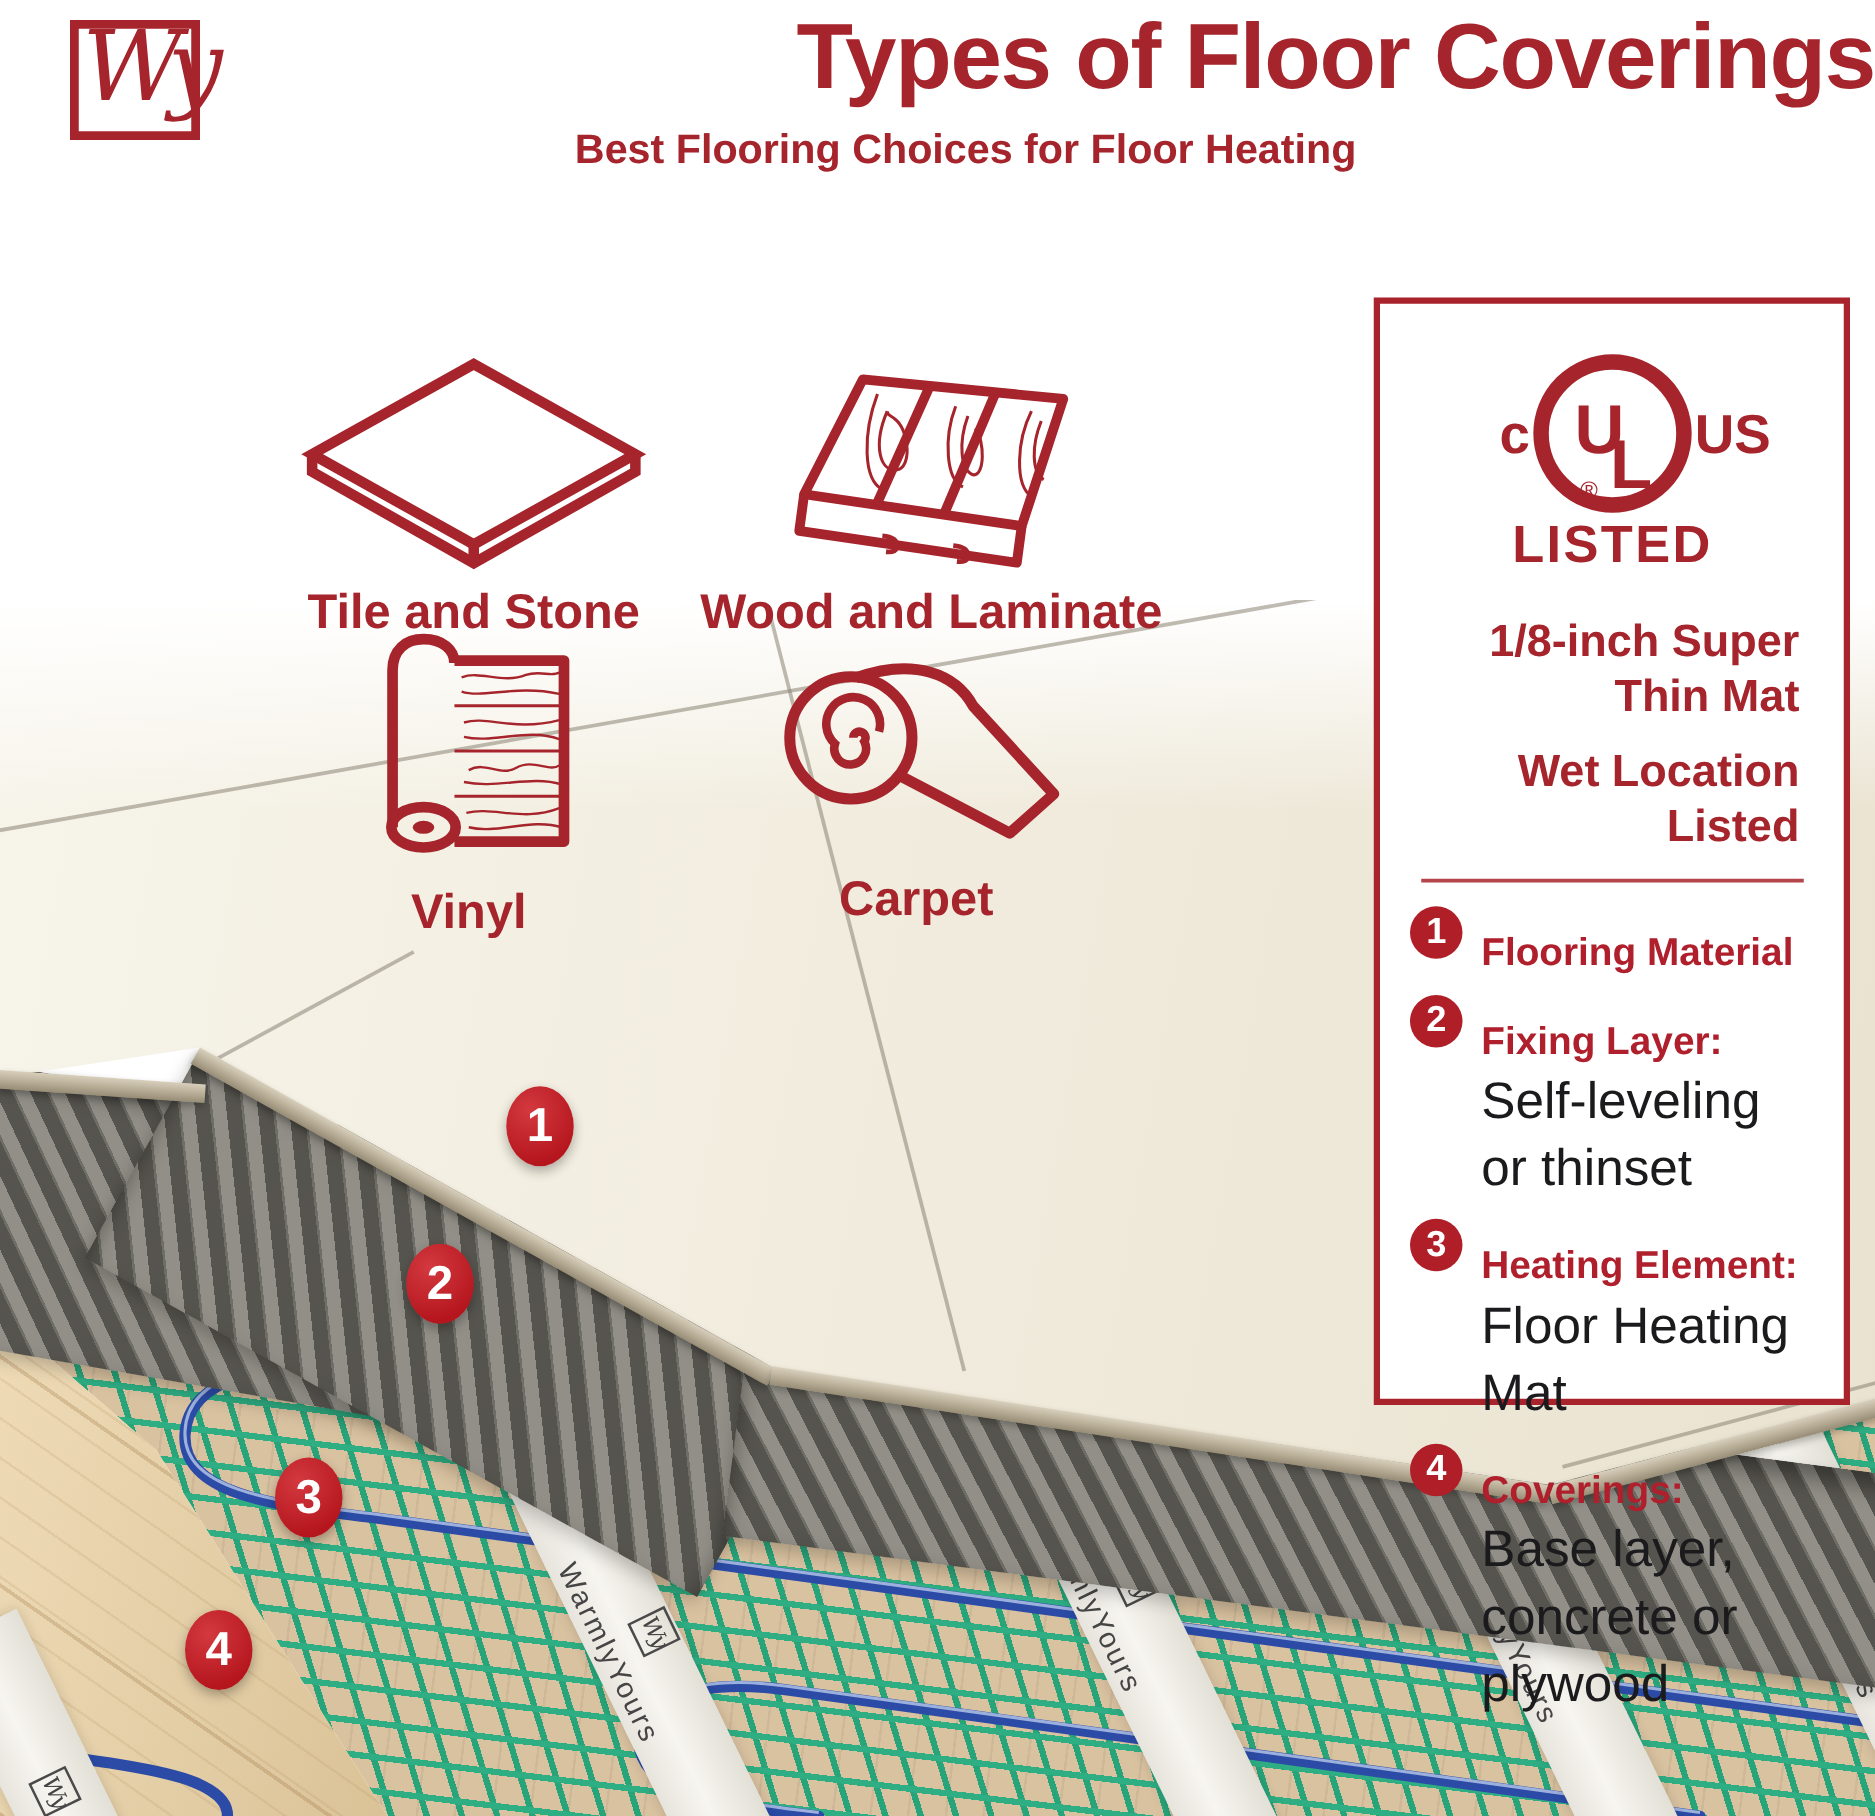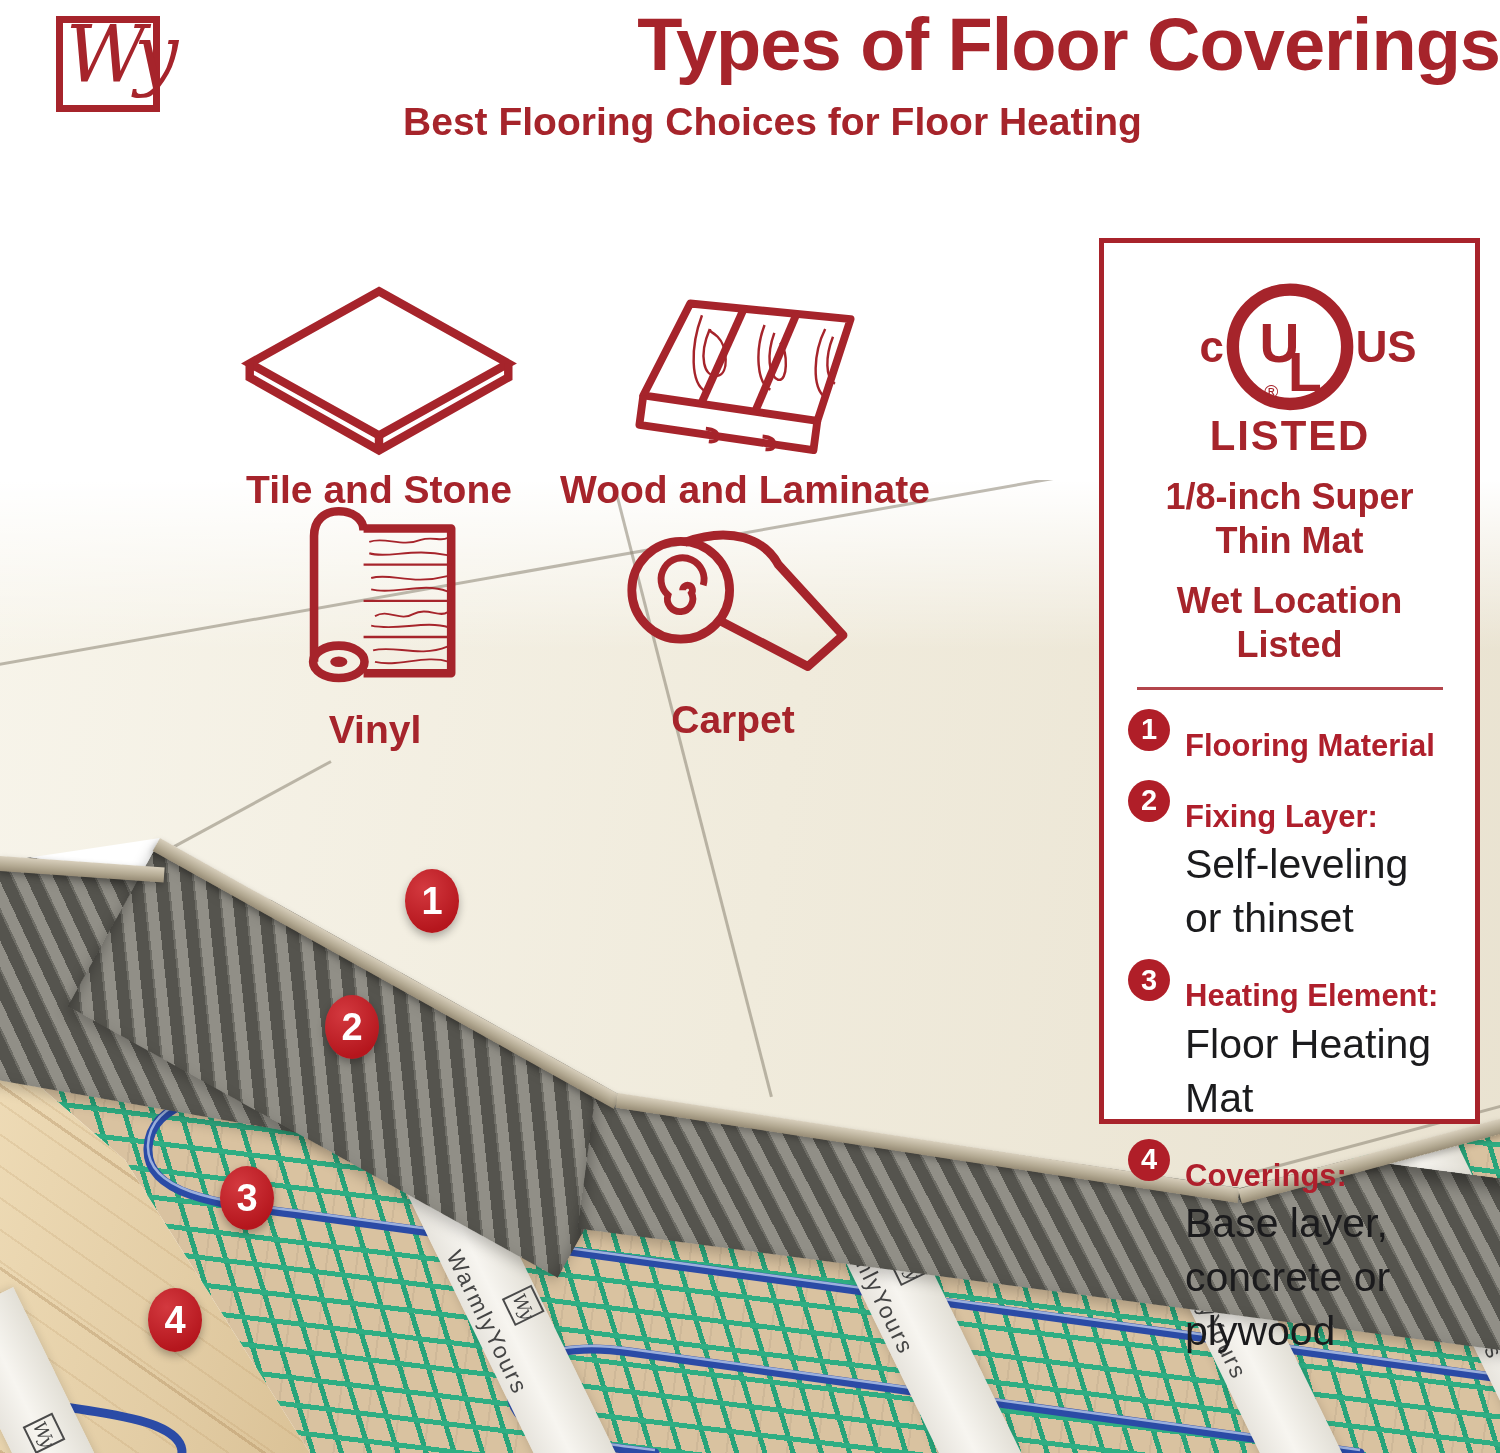--- a/index.html
+++ b/index.html
@@ -7,31 +7,31 @@
           font-family:"Liberation Sans",sans-serif;}
   
   .brand-box{position:absolute;left:56px;top:16px;width:104px;height:96px;border:7px solid #A6242B;
              box-sizing:border-box;z-index:6;}
   .brand-mono{position:absolute;left:62px;top:8px;width:110px;height:140px;z-index:7;
               font-family:"DejaVu Serif",serif;font-style:italic;font-size:78px;color:#A6242B;
               letter-spacing:-10px;line-height:1.2;text-align:center;}
   .page-title{position:absolute;left:0;right:0;top:2px;text-align:right;z-index:6;
               font-size:74px;font-weight:bold;color:#A6242B;letter-spacing:-1px;padding-left:30px;}
   .page-subtitle{position:absolute;left:0;right:0;top:100px;text-align:center;z-index:6;
-              font-size:39px;font-weight:bold;color:#A6242B;padding-left:45px;}
+              font-size:33px;font-weight:bold;color:#A6242B;padding-left:45px;}
   
   .ft-cell{position:absolute;display:flex;flex-direction:column;align-items:center;z-index:6;}
   .ft-label{font-size:39px;font-weight:bold;color:#A6242B;white-space:nowrap;margin-top:10px;}
   .ft-cell svg{display:block;}
   
   .panel{position:absolute;left:1099px;top:238px;width:381px;height:886px;background:#fff;
          border:5px solid #A8232B;box-sizing:border-box;z-index:10;}
   .ul-wrap{margin:20px auto 0;display:block;width:270px;}
-  .feature{font-size:36px;font-weight:bold;color:#A6242B;text-align:center;line-height:1.22;
-           width:300px;margin:12px auto 0;}
+  .feature{font-size:36px;font-weight:bold;color:#A6242B;text-align:right;line-height:1.22;
+           width:300px;margin:28px auto 0;}
   .feature.second{margin-top:16px;}
   .divider{width:306px;height:3px;background:#A6242B;opacity:.85;margin:20px auto 0;}
   .p-items{padding:18px 14px 0 24px;}
   .p-item{display:flex;gap:15px;margin-bottom:13px;}
   .p-num{flex:none;width:42px;height:42px;border-radius:50%;background:#B01E28;color:#fff;
          font-size:29px;font-weight:bold;display:flex;align-items:center;justify-content:center;margin-top:1px;}
   .p-text{display:flex;flex-direction:column;margin-top:18px;}
   .p-title{font-size:31px;font-weight:bold;color:#AF1F2C;line-height:1.3;}
   .p-desc{font-size:41px;color:#1b1b1d;line-height:1.32;max-width:266px;}
   

